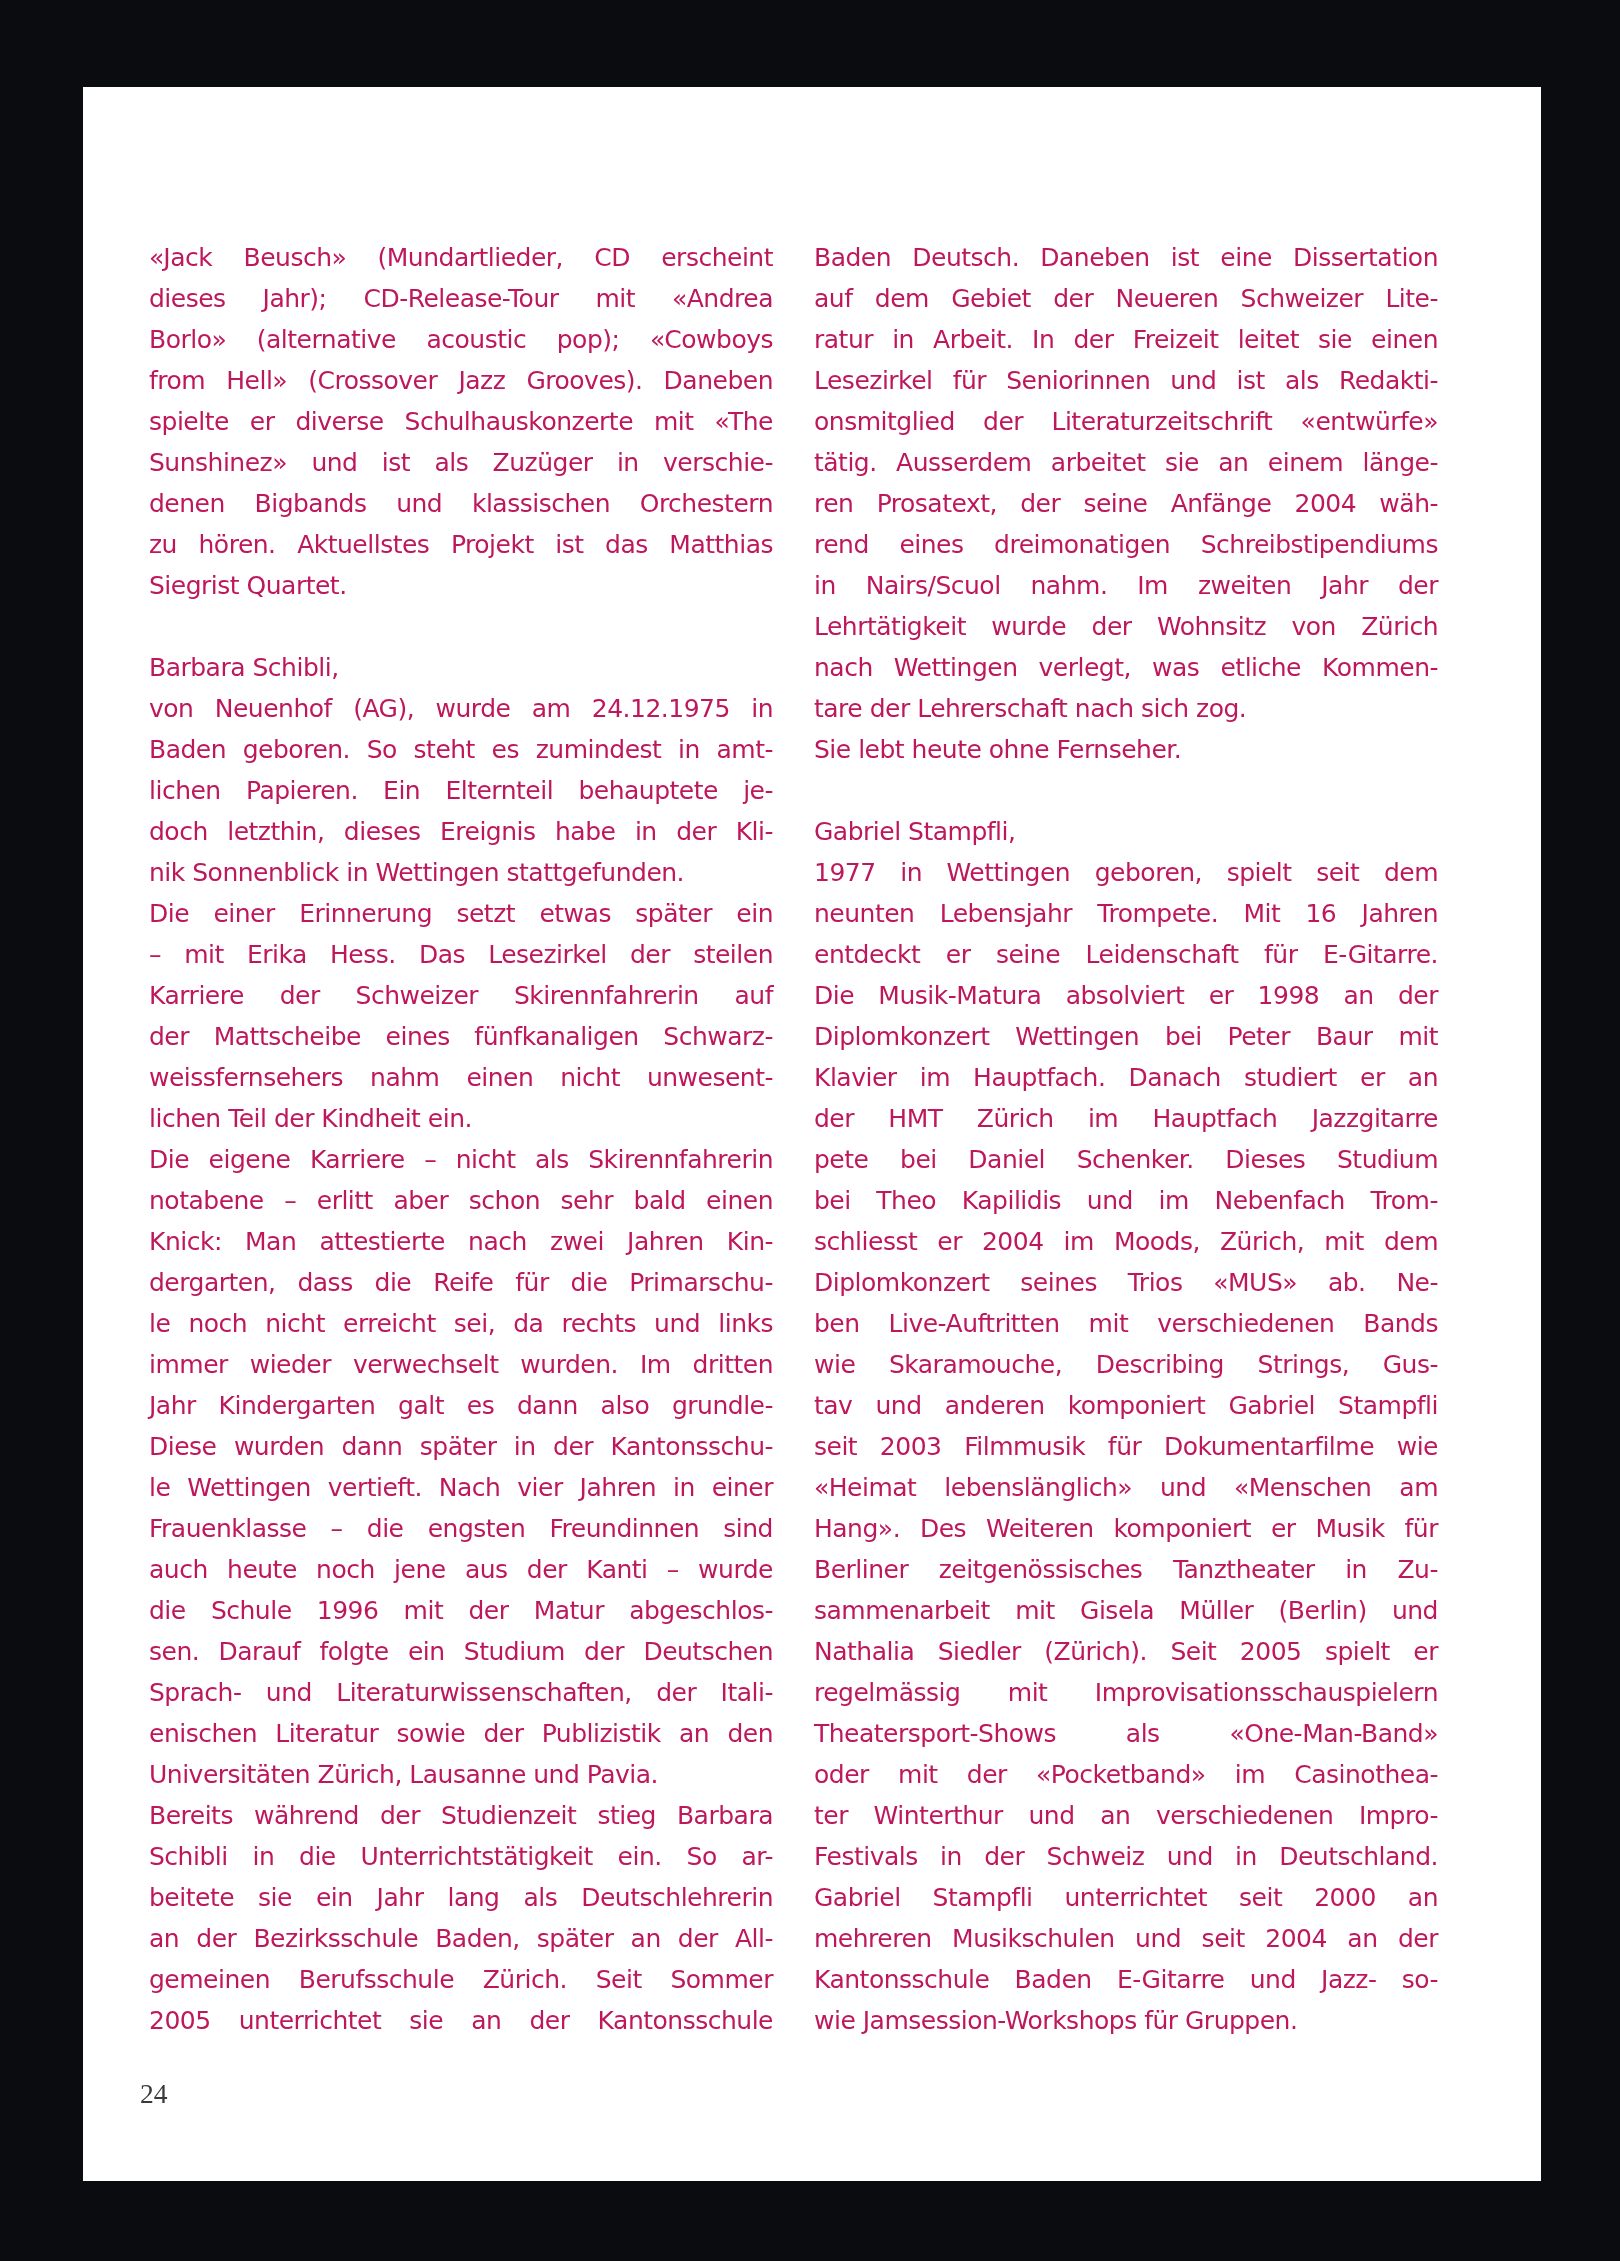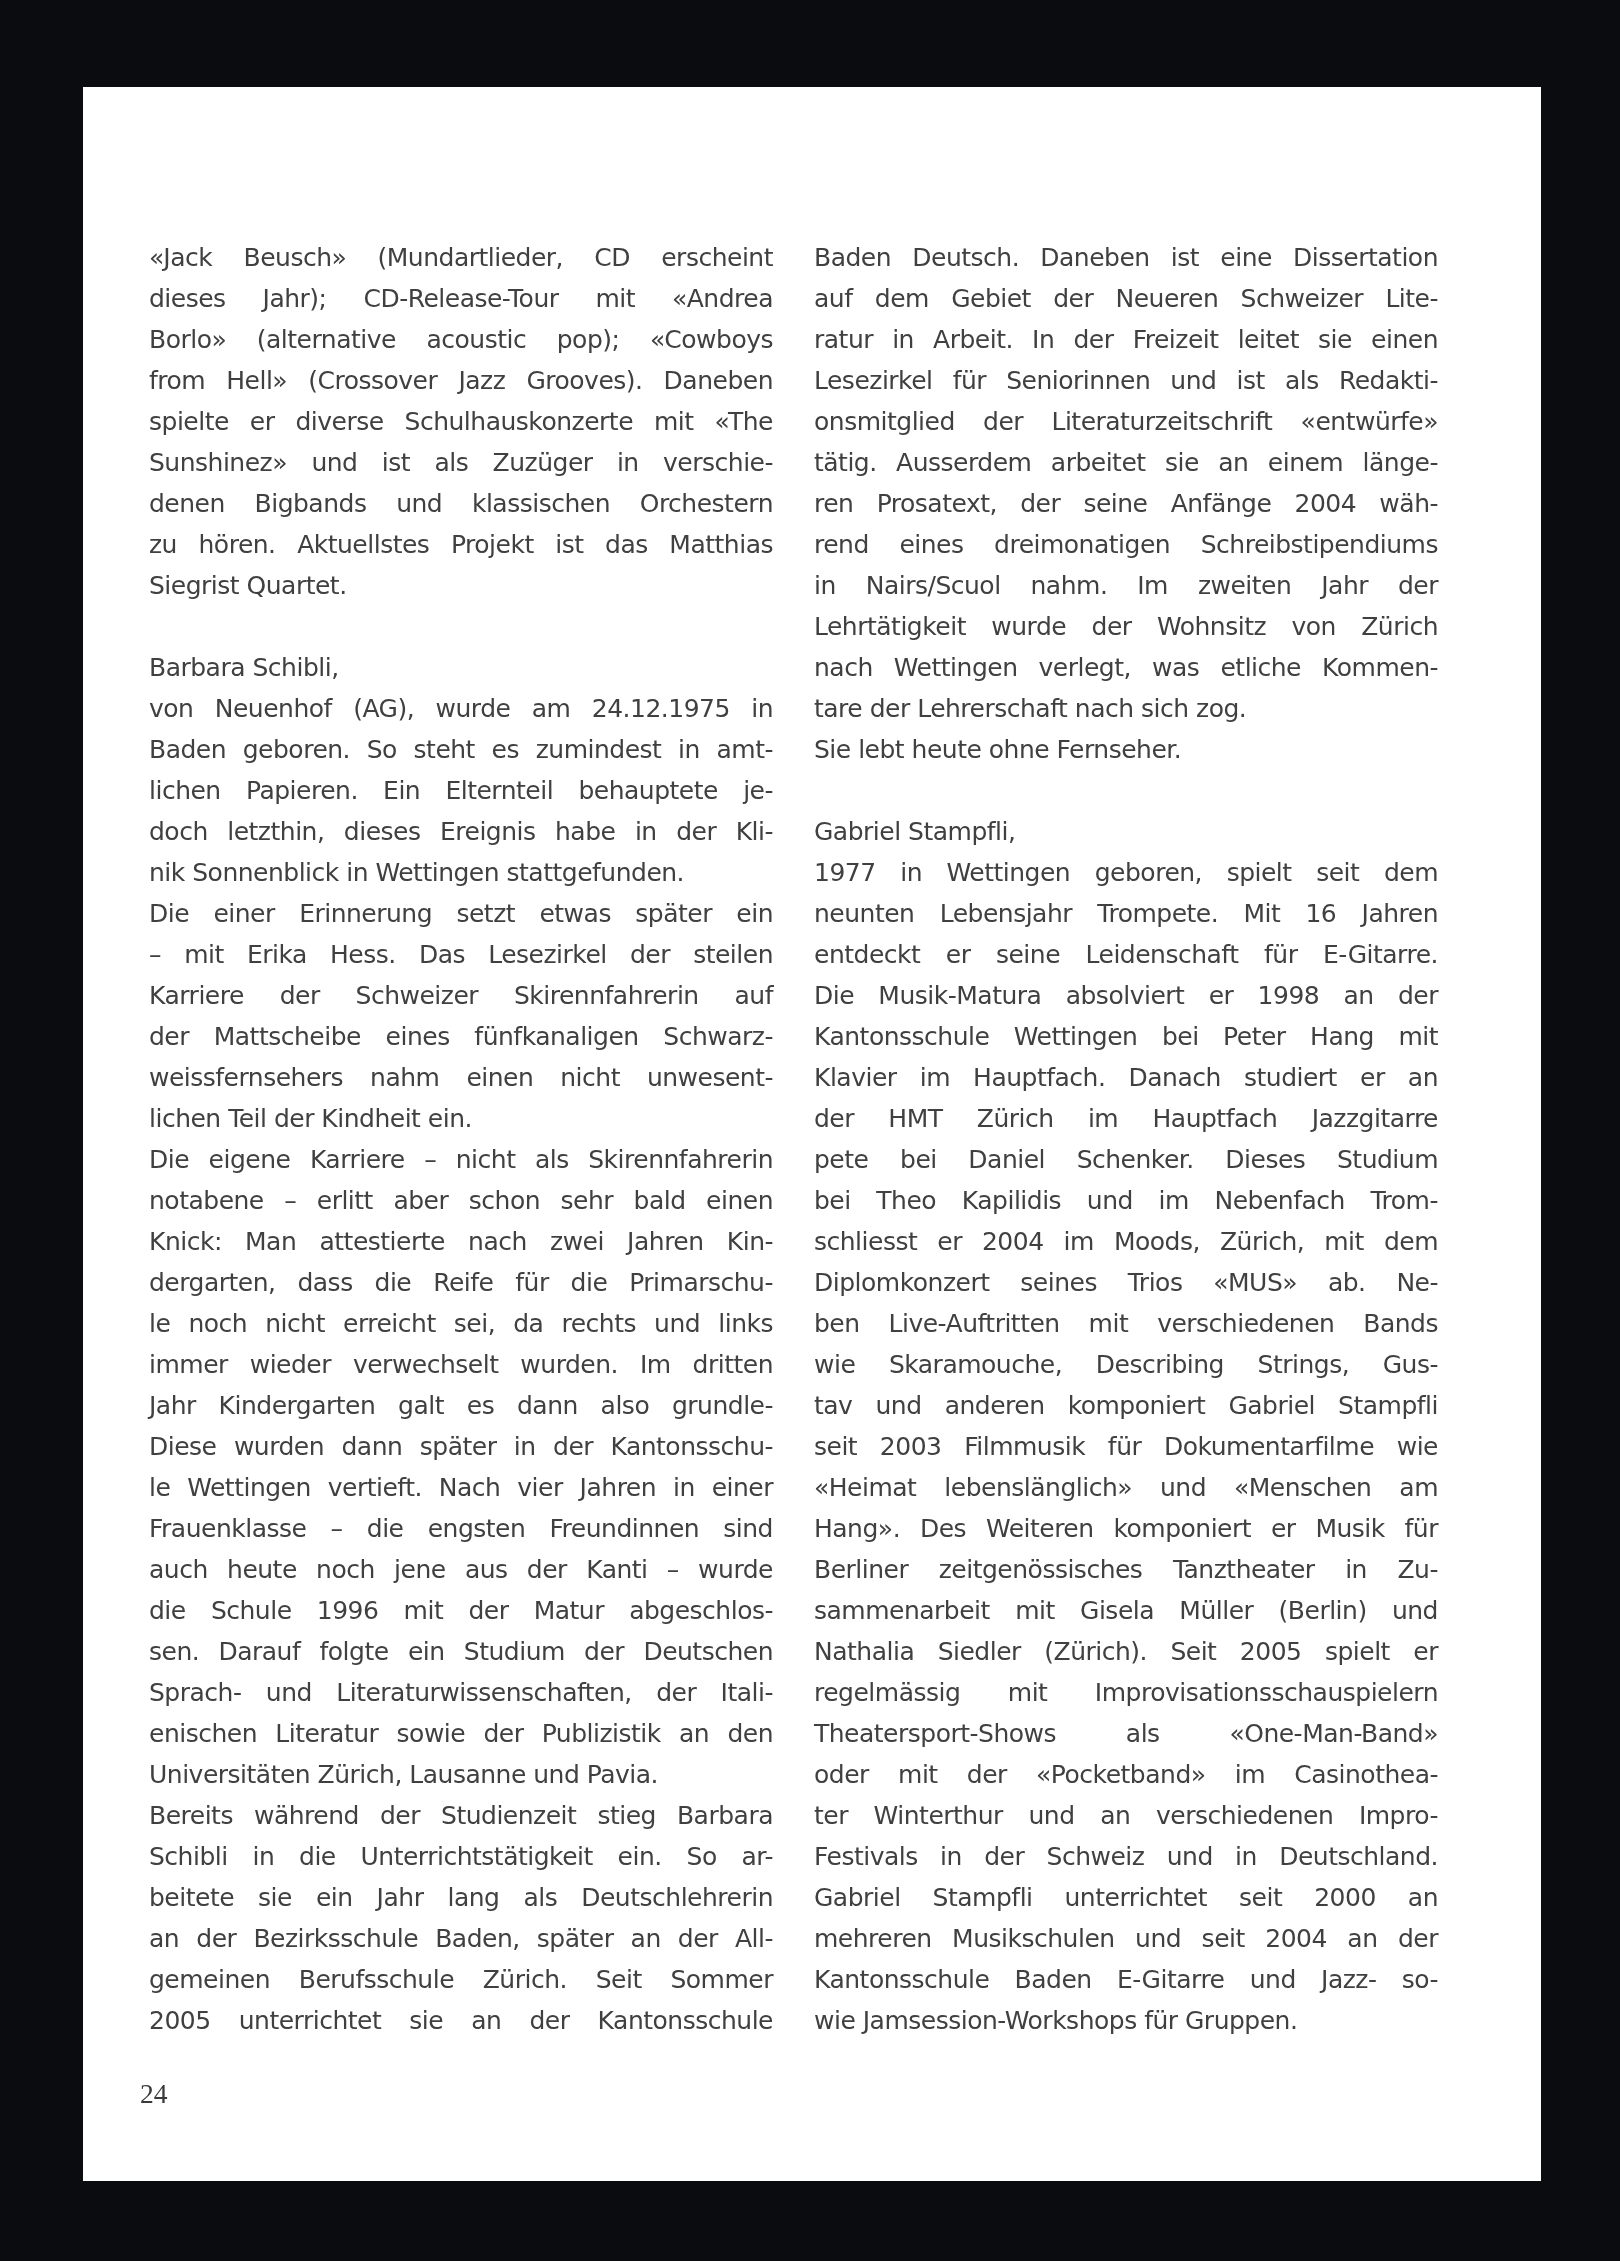--- a/index.html
+++ b/index.html
@@ -19,21 +19,21 @@
       left: 83px;
       top: 87px;
       width: 1458px;
       height: 2094px;
       background: #ffffff;
     }
     .col {
       position: absolute;
       top: 150px;
       width: 624px;
-      color: #404040;
+      color: #be185d;
       font-size: 25px;
       letter-spacing: -0.5px;
       word-spacing: 0px;
     }
     .col-left { left: 66px; }
     .col-right { left: 731px; }
     .line {
       display: block;
       height: 41px;
       line-height: 41px;
@@ -137,21 +137,21 @@
     </div>
 
     <span class="gap"></span>
 
     <div>
       <span class="line name">Gabriel Stampfli,</span>
       <span class="line">1977 in Wettingen geboren, spielt seit dem</span>
       <span class="line">neunten Lebensjahr Trompete. Mit 16 Jahren</span>
       <span class="line">entdeckt er seine Leidenschaft für E-Gitarre.</span>
       <span class="line">Die Musik-Matura absolviert er 1998 an der</span>
-      <span class="line">Kantonsschule Wettingen bei Peter Hang mit</span>
+      <span class="line">Diplomkonzert Wettingen bei Peter Baur mit</span>
       <span class="line">Klavier im Hauptfach. Danach studiert er an</span>
       <span class="line">der HMT Zürich im Hauptfach Jazzgitarre</span>
       <span class="line">pete bei Daniel Schenker. Dieses Studium</span>
       <span class="line">bei Theo Kapilidis und im Nebenfach Trom-</span>
       <span class="line">schliesst er 2004 im Moods, Zürich, mit dem</span>
       <span class="line">Diplomkonzert seines Trios «MUS» ab. Ne-</span>
       <span class="line">ben Live-Auftritten mit verschiedenen Bands</span>
       <span class="line">wie Skaramouche, Describing Strings, Gus-</span>
       <span class="line">tav und anderen komponiert Gabriel Stampfli</span>
       <span class="line">seit 2003 Filmmusik für Dokumentarfilme wie</span>

